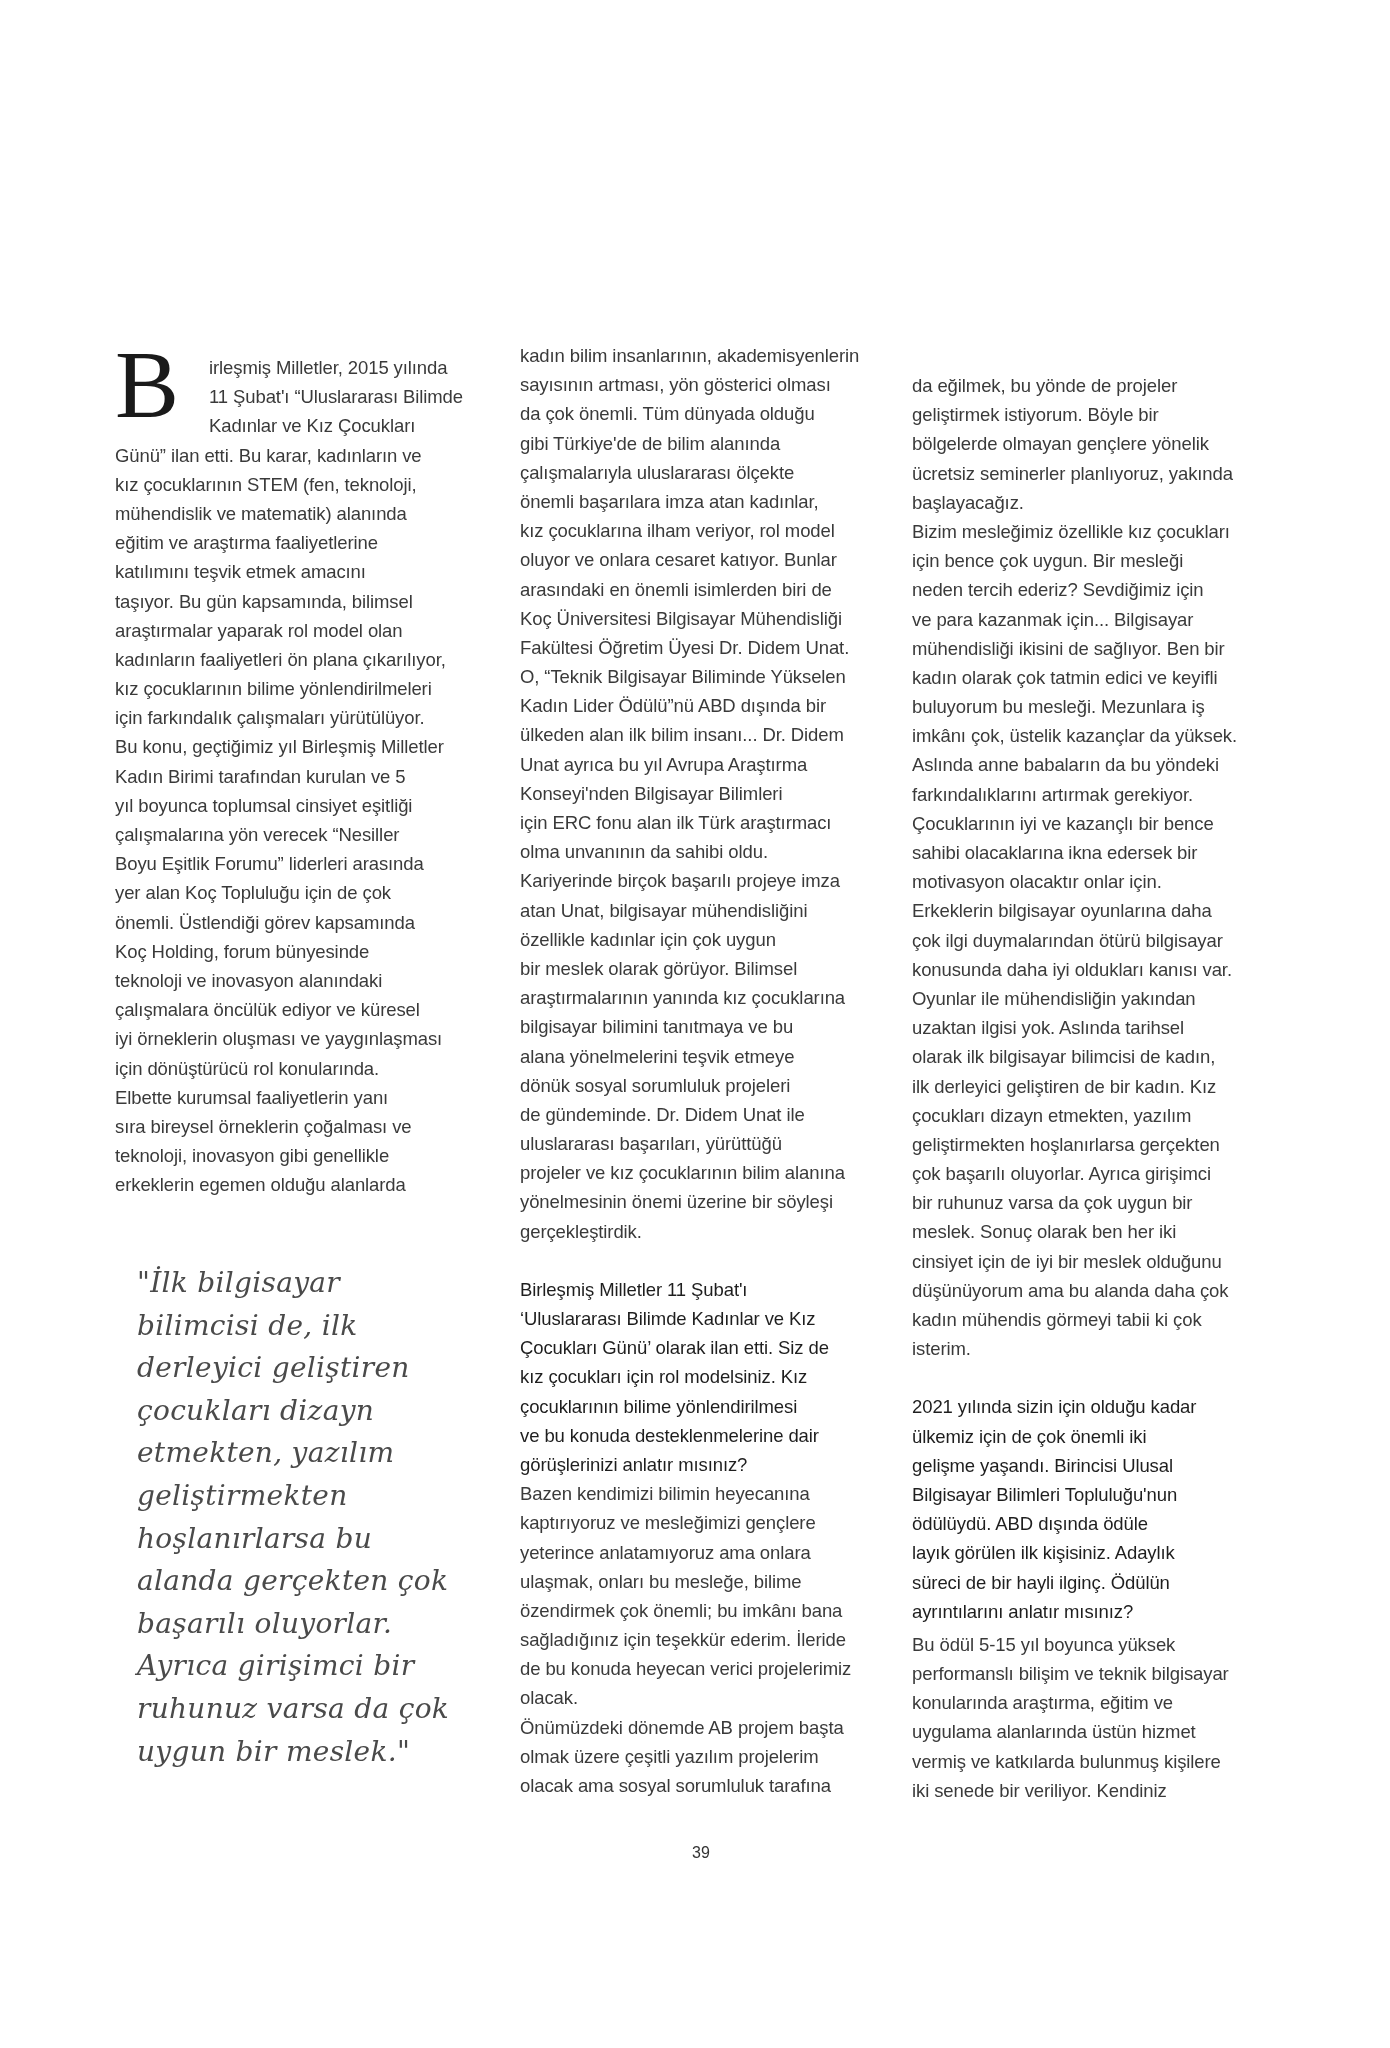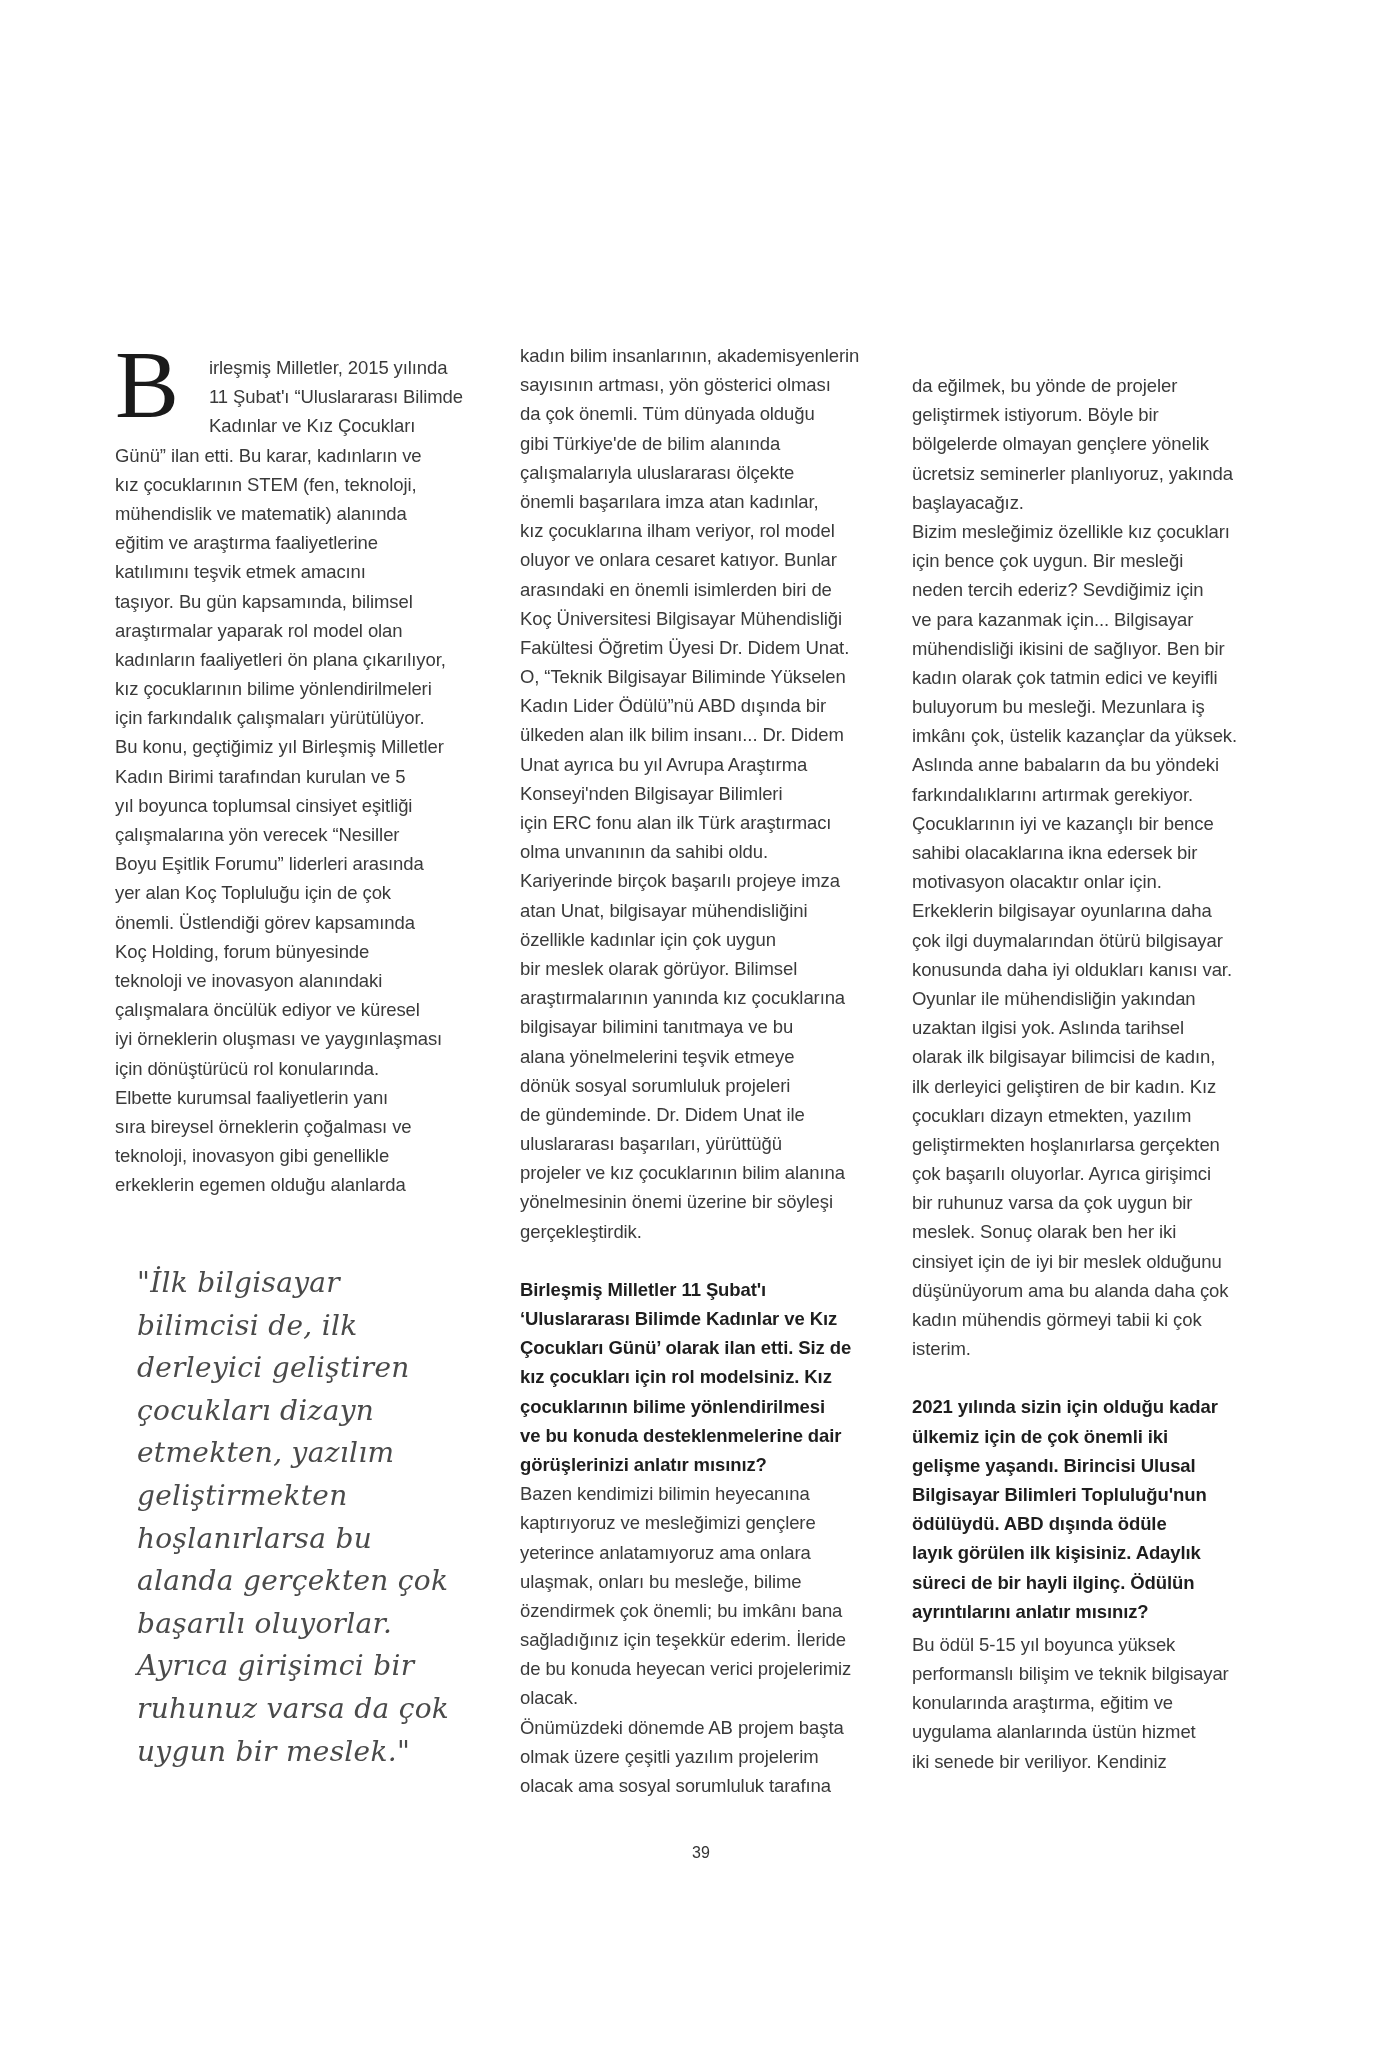--- a/index.html
+++ b/index.html
@@ -1,20 +1,20 @@
 <!DOCTYPE html>
 <html><head>
 <meta charset="utf-8">
 <style>
   html, body { margin: 0; padding: 0; background: #ffffff; }
   body { width: 1390px; height: 2048px; position: relative; overflow: hidden; }
   .page { position: absolute; left: 0; top: 0; width: 1390px; height: 2048px; background: #ffffff; }
   .col { position: absolute; font-family: "Liberation Sans", "DejaVu Sans", sans-serif; color: #3a3a3a; font-size: 18.5px; letter-spacing: -0.1px; }
   .line { display: block; height: 29.2px; line-height: 29.2px; white-space: nowrap; }
-  .bold .line, .line.b { font-weight: bold; color: #1e1e1e; }
+  .bold .line, .line.b { font-weight: normal; color: #1e1e1e; }
   .col-left { left: 115px; top: 341px; width: 380px; }
   .col-mid { left: 520px; top: 341px; width: 370px; }
   .col-right { left: 912px; top: 338px; width: 390px; margin-top: 33px; }
   .dropcap { position: absolute; left: 0; top: 4px; font-family: "Liberation Serif", "DejaVu Serif", serif; font-size: 96px; line-height: 80px; color: #1a1a1a; font-weight: normal; }
   .indent { padding-left: 40px; }
   .gap { display: block; height: 29px; }
   .quote { position: absolute; left: 137px; top: 1262px; width: 360px; font-family: "DejaVu Serif", "Liberation Serif", serif; font-style: italic; font-size: 28px; color: #4a4a4a; }
   .quote .qline { display: block; height: 42.6px; line-height: 42.6px; white-space: nowrap; letter-spacing: 0.3px; }
   .pagenum { position: absolute; left: 692px; top: 1836px; font-family: "Liberation Sans", "DejaVu Sans", sans-serif; font-size: 16px; color: #333333; margin-top: 8px; }
 </style>
@@ -180,18 +180,19 @@
       <span class="line">ödülüydü. ABD dışında ödüle</span>
       <span class="line">layık görülen ilk kişisiniz. Adaylık</span>
       <span class="line">süreci de bir hayli ilginç. Ödülün</span>
       <span class="line">ayrıntılarını anlatır mısınız?</span>
     </div>
     <div style="margin-top:4px;">
       <span class="line">Bu ödül 5-15 yıl boyunca yüksek</span>
       <span class="line">performanslı bilişim ve teknik bilgisayar</span>
       <span class="line">konularında araştırma, eğitim ve</span>
       <span class="line">uygulama alanlarında üstün hizmet</span>
+      <span class="line">vermiş ve katkılarda bulunmuş kişilere</span>
       <span class="line">iki senede bir veriliyor. Kendiniz</span>
     </div>
   </div>
 
   <div class="pagenum">39</div>
 </div>
 
 </body></html>

